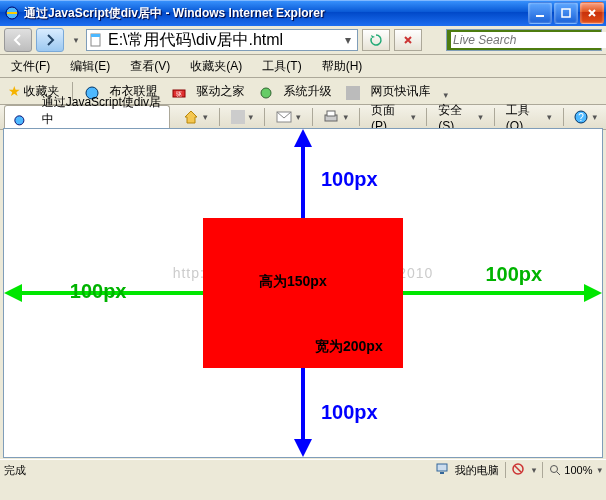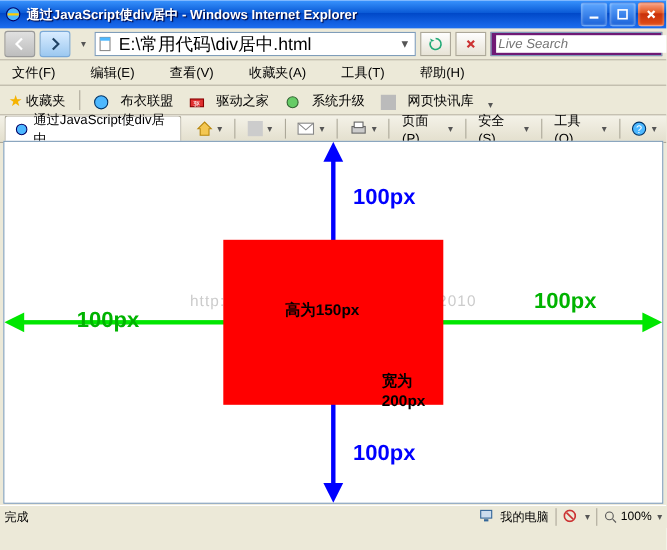--- a/index.html
+++ b/index.html
@@ -21,38 +21,38 @@
 .nav-btn{width:26px;height:22px;border-radius:3px;display:flex;align-items:center;justify-content:center;background:linear-gradient(to bottom,#d9ecff,#9cc8f0);border:1px solid #7aa9d8;}
 .nav-btn.back{background:linear-gradient(to bottom,#bfe5b1,#5aab3e);border-color:#3f8c25;}
 .nav-btn.back.disabled{background:linear-gradient(to bottom,#e0e0e0,#bdbdbd);border-color:#999;}
 .nav-btn svg{width:16px;height:16px;}
 .addr-drop{width:14px;height:22px;display:flex;align-items:center;justify-content:center;}
 .addr-input-wrap{flex:1;height:20px;background:#fff;border:1px solid #7f9db9;display:flex;align-items:center;padding:0 2px;}
 .addr-input-wrap .doc-icon{width:14px;height:14px;margin-right:3px;}
 .addr-input{flex:1;border:none;outline:none;font-size:16px;height:18px;}
 .addr-dd{width:14px;text-align:center;color:#555;}
 .small-btn{height:20px;min-width:20px;border:1px solid #aca899;background:linear-gradient(to bottom,#fefefe,#e7e3d6);display:flex;align-items:center;justify-content:center;padding:0 3px;}
-.search-wrap{width:150px;height:20px;background:#701a75;border:1px solid #7f9db9;display:flex;align-items:center;padding:0 2px;}
+.search-wrap{width:150px;height:20px;background:#4d7c0f;border:1px solid #7f9db9;display:flex;align-items:center;padding:0 2px;margin-left:20px;}
 .search-wrap input{flex:1;border:none;outline:none;font-size:12px;font-style:italic;color:#999;}
 .mag-icon{width:14px;height:14px;margin-left:2px;}
 
 
-.menu-row{height:22px;padding:0 4px;gap:18px;}
+.menu-row{height:22px;padding:0 4px;gap:6px;}
 .menu-item{padding:2px 7px;cursor:default;}
 
 
 .fav-row{height:26px;padding:0 4px;gap:6px;}
 .fav-btn{display:flex;align-items:center;gap:3px;padding:2px 4px;}
 .fav-btn .star{color:#f5b301;font-size:14px;}
 .link-item{display:flex;align-items:flex-end;gap:11px;padding:2px 4px;}
 .link-icon{width:14px;height:14px;}
 
 
 .tabs-row{height:24px;padding:0 4px;gap:4px;background:linear-gradient(to bottom,#f4f2e8,#e3dfcd);}
-.tab{height:20px;background:#fff;border:1px solid #aca899;border-bottom:none;padding:2px 8px;display:flex;align-items:center;gap:4px;border-radius:3px 3px 0 0;max-width:200px;}
+.tab{height:20px;background:#fff;border:1px solid #aca899;border-bottom:none;padding:2px 8px;display:flex;align-items:flex-end;gap:16px;border-radius:3px 3px 0 0;max-width:200px;}
 .tab .ie-ico{width:14px;height:14px;}
 .spacer{flex:1;}
 .tool-btn{display:flex;align-items:center;gap:2px;padding:2px 5px;}
 .tool-sep{width:1px;height:18px;background:#aca899;margin:0 2px;}
 .dd-arr{font-size:9px;color:#555;margin-left:2px;}
 
 
 .viewport{position:absolute;left:3px;right:3px;top:128px;bottom:22px;background:#fff;border:1px solid #7f9db9;overflow:hidden;}
 .content{position:relative;width:100%;height:100%;}
 .v-line{position:absolute;left:50%;transform:translateX(-50%);width:4px;background:#0000ff;}
@@ -264,21 +264,21 @@
       <div class="arrow-head arrow-down" style="bottom:0;left:50%;transform:translateX(-50%);"></div>
 
       <div class="h-line" style="left:10px;right:10px;"></div>
       <div class="arrow-head arrow-left" style="left:0;top:50%;transform:translateY(-50%);"></div>
       <div class="arrow-head arrow-right" style="right:0;top:50%;transform:translateY(-50%);"></div>
 
       <div class="watermark" style="left:50%;top:44%;transform:translate(-50%,-50%);">http://blog.csdn.net/long2010yu2010</div>
 
       <div class="red-box" style="width:200px;height:150px;left:50%;top:50%;transform:translate(-50%,-50%);">
         <span class="box-label" style="left:8px;top:55px;">高为150px</span>
-        <span class="box-label" style="left:96px;top:120px;">宽为200px</span>
+        <span class="box-label" style="left:64px;top:120px;">宽为200px</span>
       </div>
 
       <div class="margin-label" style="left:53%;top:12%;">100px</div>
       <div class="margin-label" style="left:53%;bottom:10%;">100px</div>
       <div class="margin-label green" style="left:11%;top:46%;">100px</div>
       <div class="margin-label green" style="right:10%;top:41%;">100px</div>
 
     </div>
   </div>
 

